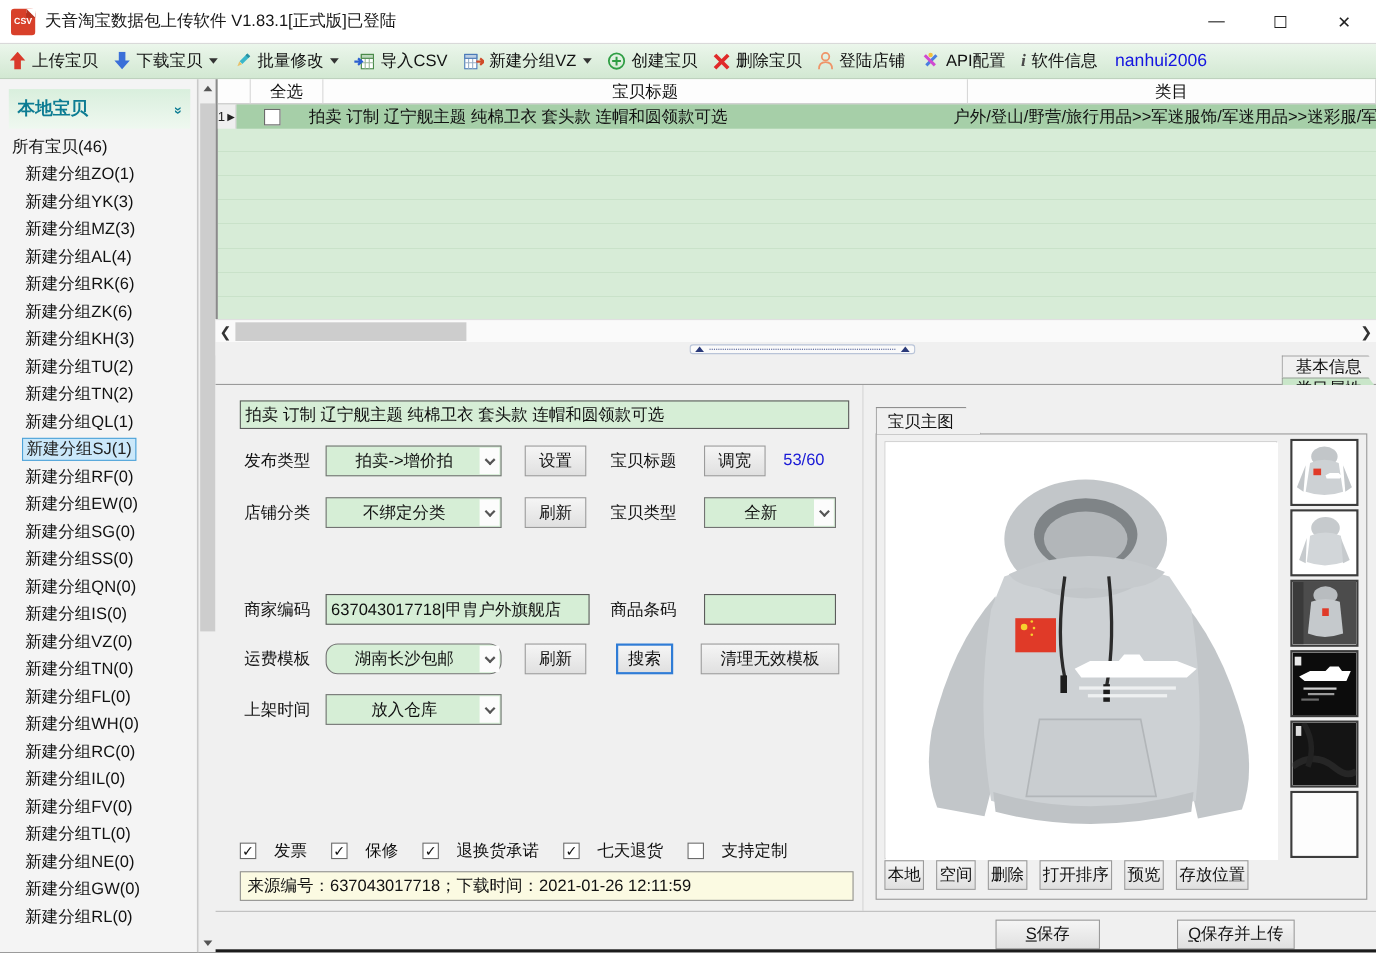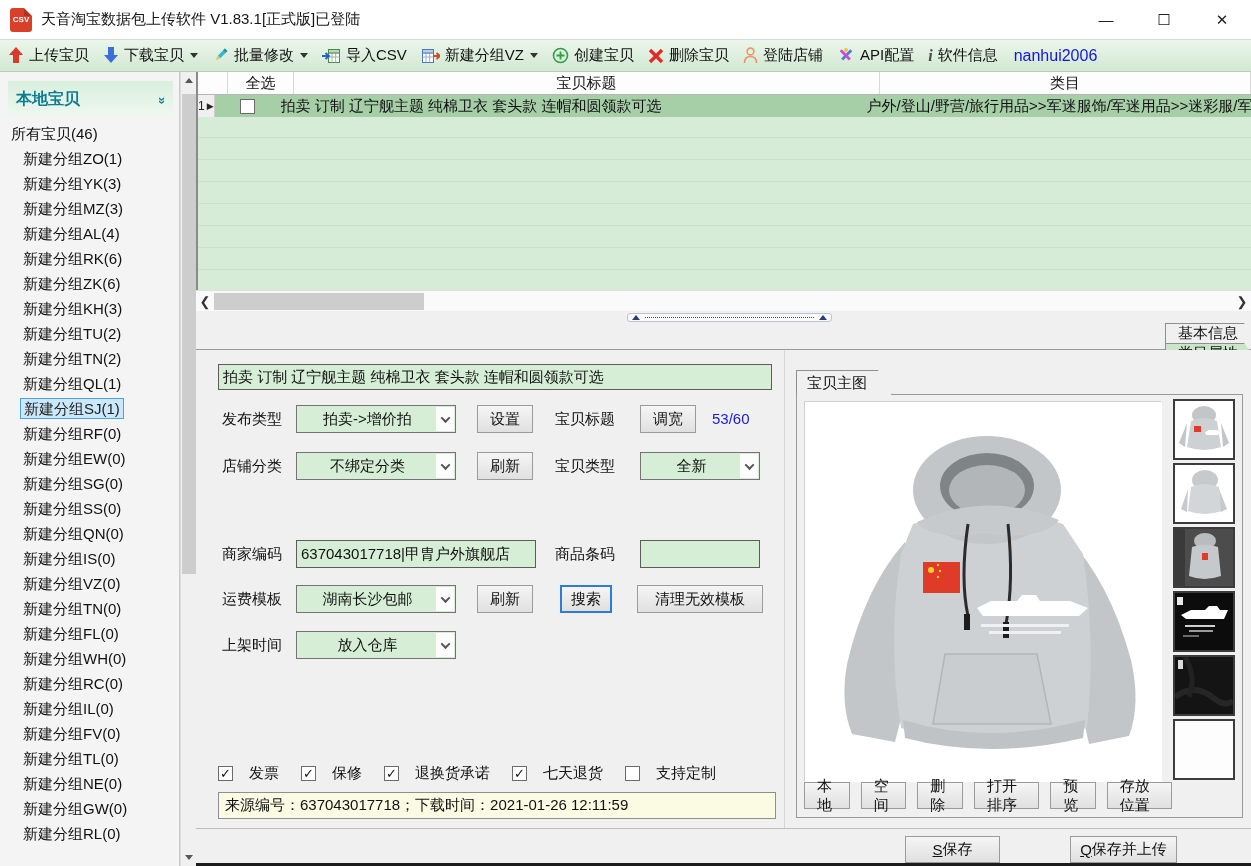--- a/index.html
+++ b/index.html
@@ -92,21 +92,21 @@
   .vdivider{position:absolute;left:588px;top:0;bottom:0;width:1px;background:#d5d5d5;}
 
   
   .imgtab{position:absolute;left:600px;top:20px;width:96px;height:25px;background:#f0f0f0;border:1px solid #8f8f8f;border-bottom:none;clip-path:polygon(0 0,calc(100% - 14px) 0,100% 100%,0 100%);display:flex;align-items:center;padding:0 14px 0 10px;font-size:15px;z-index:2;}
   .imgbox{position:absolute;left:600px;top:44px;right:8px;bottom:10px;border:1px solid #9a9a9a;background:#f0f0f0;}
   .mainimg{position:absolute;left:7px;top:6px;width:357px;height:380px;background:#fff;border:1px solid #d0d0d0;}
   .thumbs{position:absolute;right:5px;top:4px;width:64px;display:flex;flex-direction:column;gap:3px;}
   .thumb{width:62px;height:61px;border:2px solid #3c3c3c;background:#fff;overflow:hidden;}
   .thumb svg{display:block;}
   .imgbtns{position:absolute;left:7px;bottom:8px;right:70px;display:flex;gap:11px;}
-  .imgbtns .ibtn{background:linear-gradient(#f5f5f5,#e0e0e0);border:1px solid #9b9b9b;font-size:15px;height:27px;display:flex;align-items:center;justify-content:center;padding:0 12px;}
+  .imgbtns .ibtn{background:linear-gradient(#f5f5f5,#e0e0e0);border:1px solid #9b9b9b;font-size:15px;height:27px;display:flex;align-items:center;justify-content:center;padding:0 2px;}
 
   
   .footer{position:absolute;left:0;right:0;bottom:0;height:38px;background:#f0f0f0;border-top:1px solid #bdbdbd;}
   .footer::after{content:"";position:absolute;left:0;right:0;bottom:0;height:3px;background:#1c1c1c;}
   .fbtn{position:absolute;top:7px;height:27px;background:linear-gradient(#f5f5f5,#e0e0e0);border:1px solid #9b9b9b;font-size:15px;display:flex;align-items:center;justify-content:center;}
   .fbtn .key{text-decoration:underline;}
   #btn-save{left:709px;width:95px;}
   #btn-save-upload{left:874px;width:107px;}
 </style>
 </head>
@@ -366,21 +366,21 @@
             <i></i>
           </span>
         </div>
 
       <div class="lbl" style="left:26px;top:195px;">商家编码</div>
       <input class="field" style="left: 100px; top: 190px; width: 240px; height: 28px;" value="637043017718|甲胄户外旗舰店">
       <div class="lbl" style="left:359px;top:195px;">商品条码</div>
       <input class="field" style="left: 444px; top: 190px; width: 120px; height: 28px;" value="">
 
       <div class="lbl" style="left:26px;top:240px;">运费模板</div>
-      <div class="select" style="left:100px;top:235px;width:160px;height:28px;">
+      <div class="select" style="left:100px;top:235px;width:160px;height:28px;border-radius:11px;">
           <span>湖南长沙包邮</span>
           <span class="chev">
             <i></i>
           </span>
         </div>
       <div class="btn" style="left:281px;top:235px;width:56px;height:28px;">刷新</div>
       <div class="btn focus" style="left:364px;top:235px;width:52px;height:28px;">搜索</div>
       <div class="btn" style="left:441px;top:235px;width:126px;height:28px;">清理无效模板</div>
 
       <div class="lbl" style="left:26px;top:286px;">上架时间</div>

